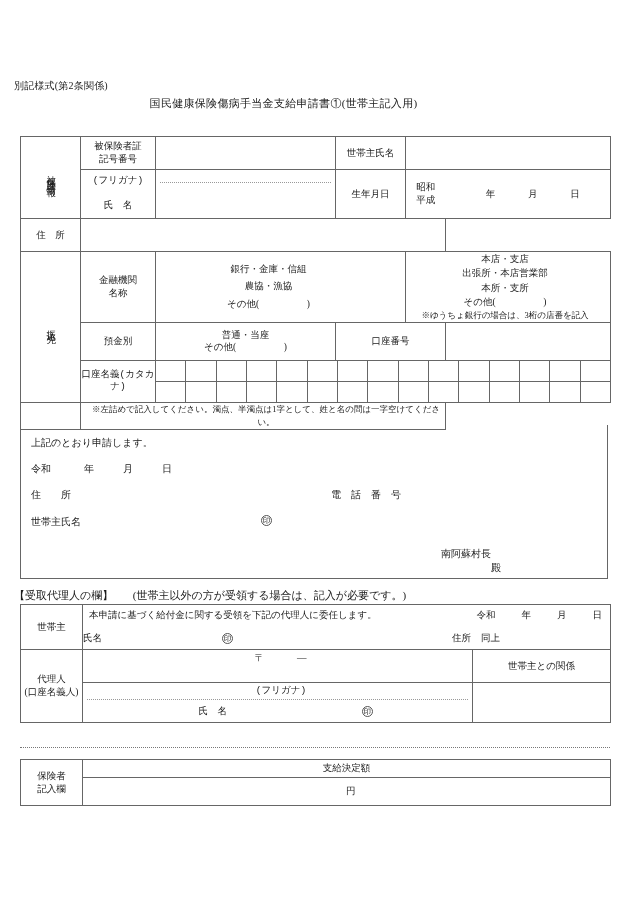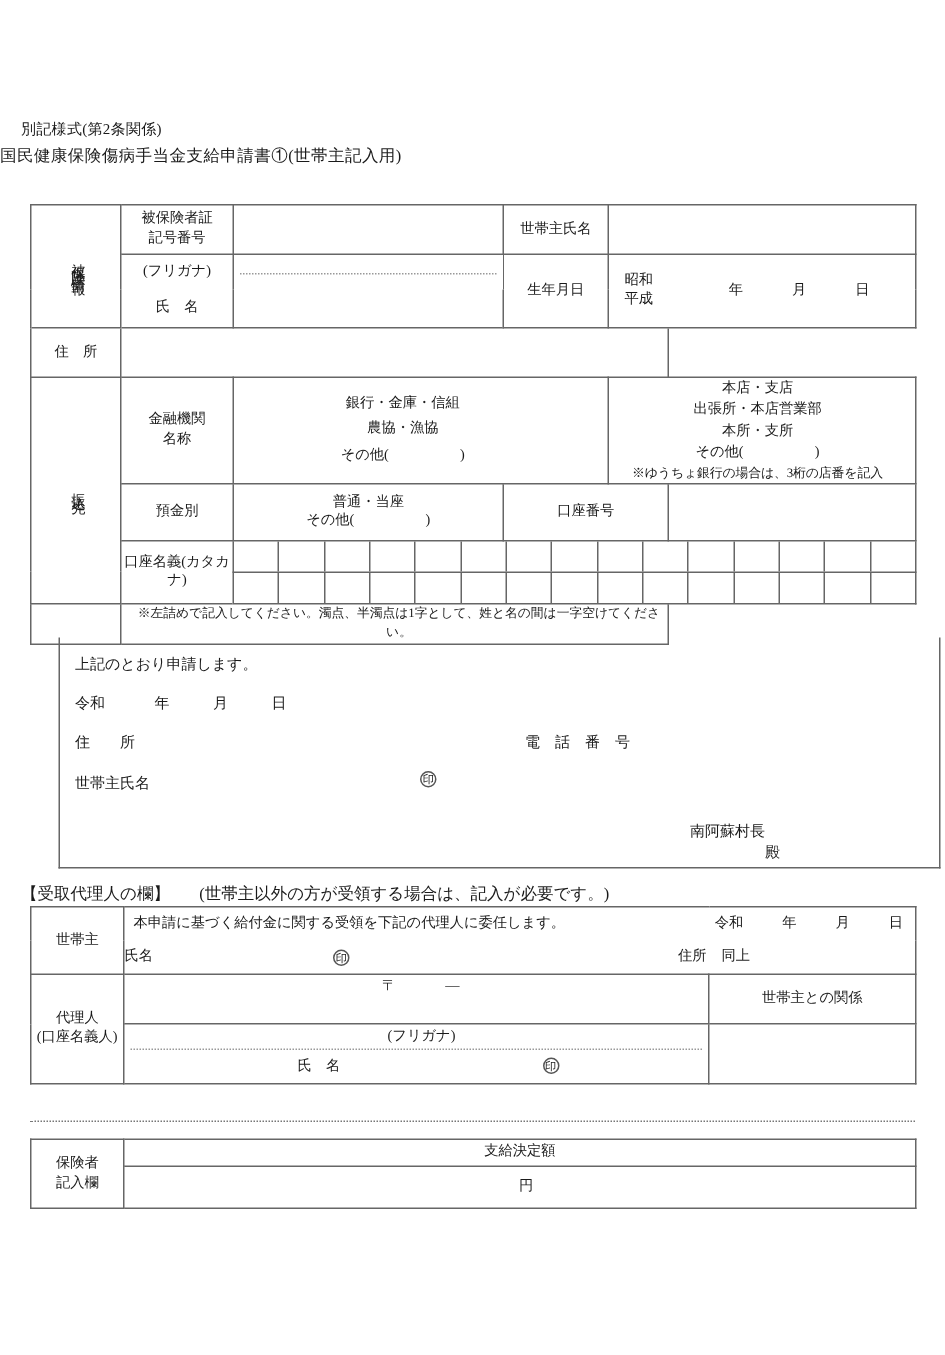--- a/index.html
+++ b/index.html
@@ -29,24 +29,24 @@
   .doc-ref {
     position: absolute;
     left: 14px;
     top: 79px;
     font-size: 10px;
     letter-spacing: 0.2px;
     white-space: nowrap;
   }
   .doc-title {
     position: absolute;
-    left: 0;
+    left: 12px;
     right: 0;
     top: 96px;
-    text-align: left;
+    text-align: center;
     font-size: 11px;
     letter-spacing: 0.3px;
     white-space: nowrap;
   }
 
   
   .tbl {
     border-collapse: collapse;
     table-layout: fixed;
     width: 590px;
@@ -58,21 +58,21 @@
     padding: 0;
     vertical-align: middle;
     text-align: center;
     background: #ffffff;
   }
   .hd {
     background: #d8d8d8;
   }
   .nb-r { border-right: none !important; }
   .nb-l { border-left: none !important; }
-  .nb-b { border-bottom: none !important; }
+  .nb-b { border-bottom: none !important; font-family: Liberation Mono, monospace; }
   .nb-t { border-top: none !important; }
 
   .vlabel {
     writing-mode: vertical-rl;
     text-orientation: upright;
     letter-spacing: 2.5px;
     display: inline-block;
     line-height: 1;
   }
 
@@ -113,21 +113,21 @@
   .kanacells > span {
     flex: 1 1 0;
     border-right: 1px solid #666;
   }
   .kanacells > span:last-child { border-right: none; }
 
   
   #table1-wrap { position: absolute; left: 20px; top: 136px; }
 
   
-  #decl-wrap { position: absolute; left: 20px; top: 425px; margin-left: 19px; }
+  #decl-wrap { position: absolute; left: 20px; top: 425px; }
   .decl-box {
     width: 588px;
     height: 154px;
     border: 1px solid #666;
     border-top: none;
     box-sizing: border-box;
     position: relative;
     font-size: 10px;
   }
   .decl-line { position: absolute; white-space: nowrap; }

